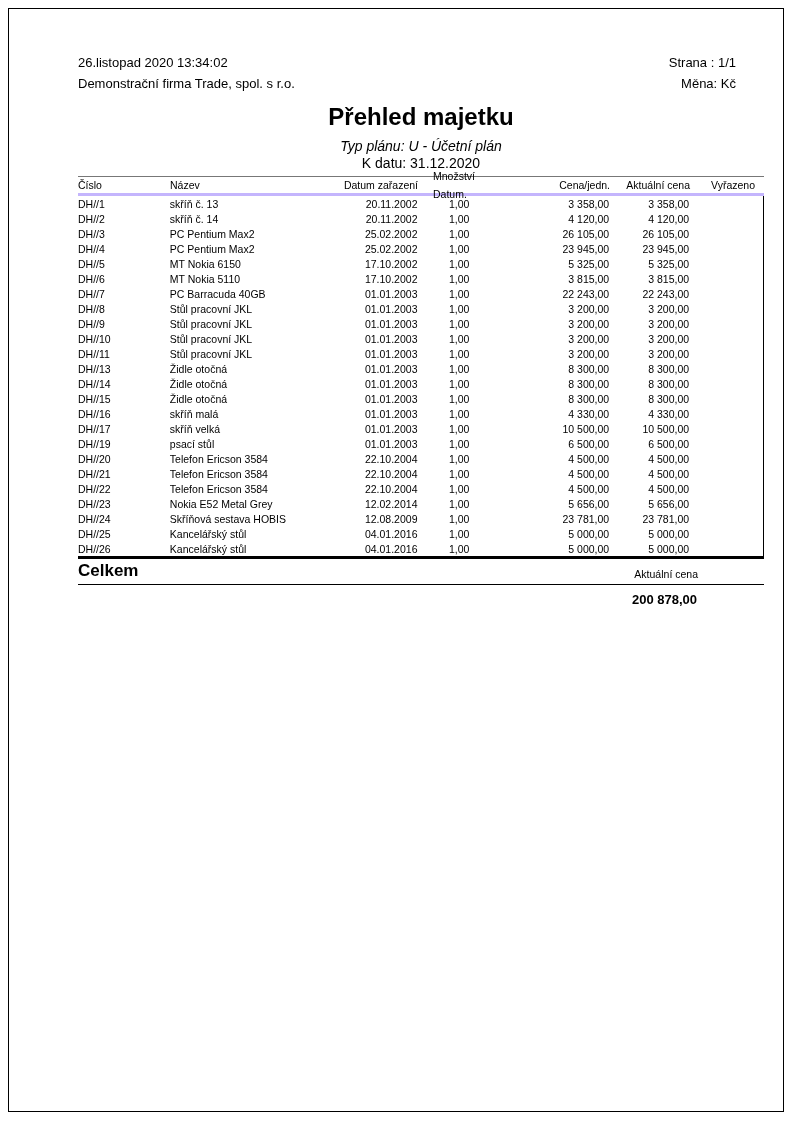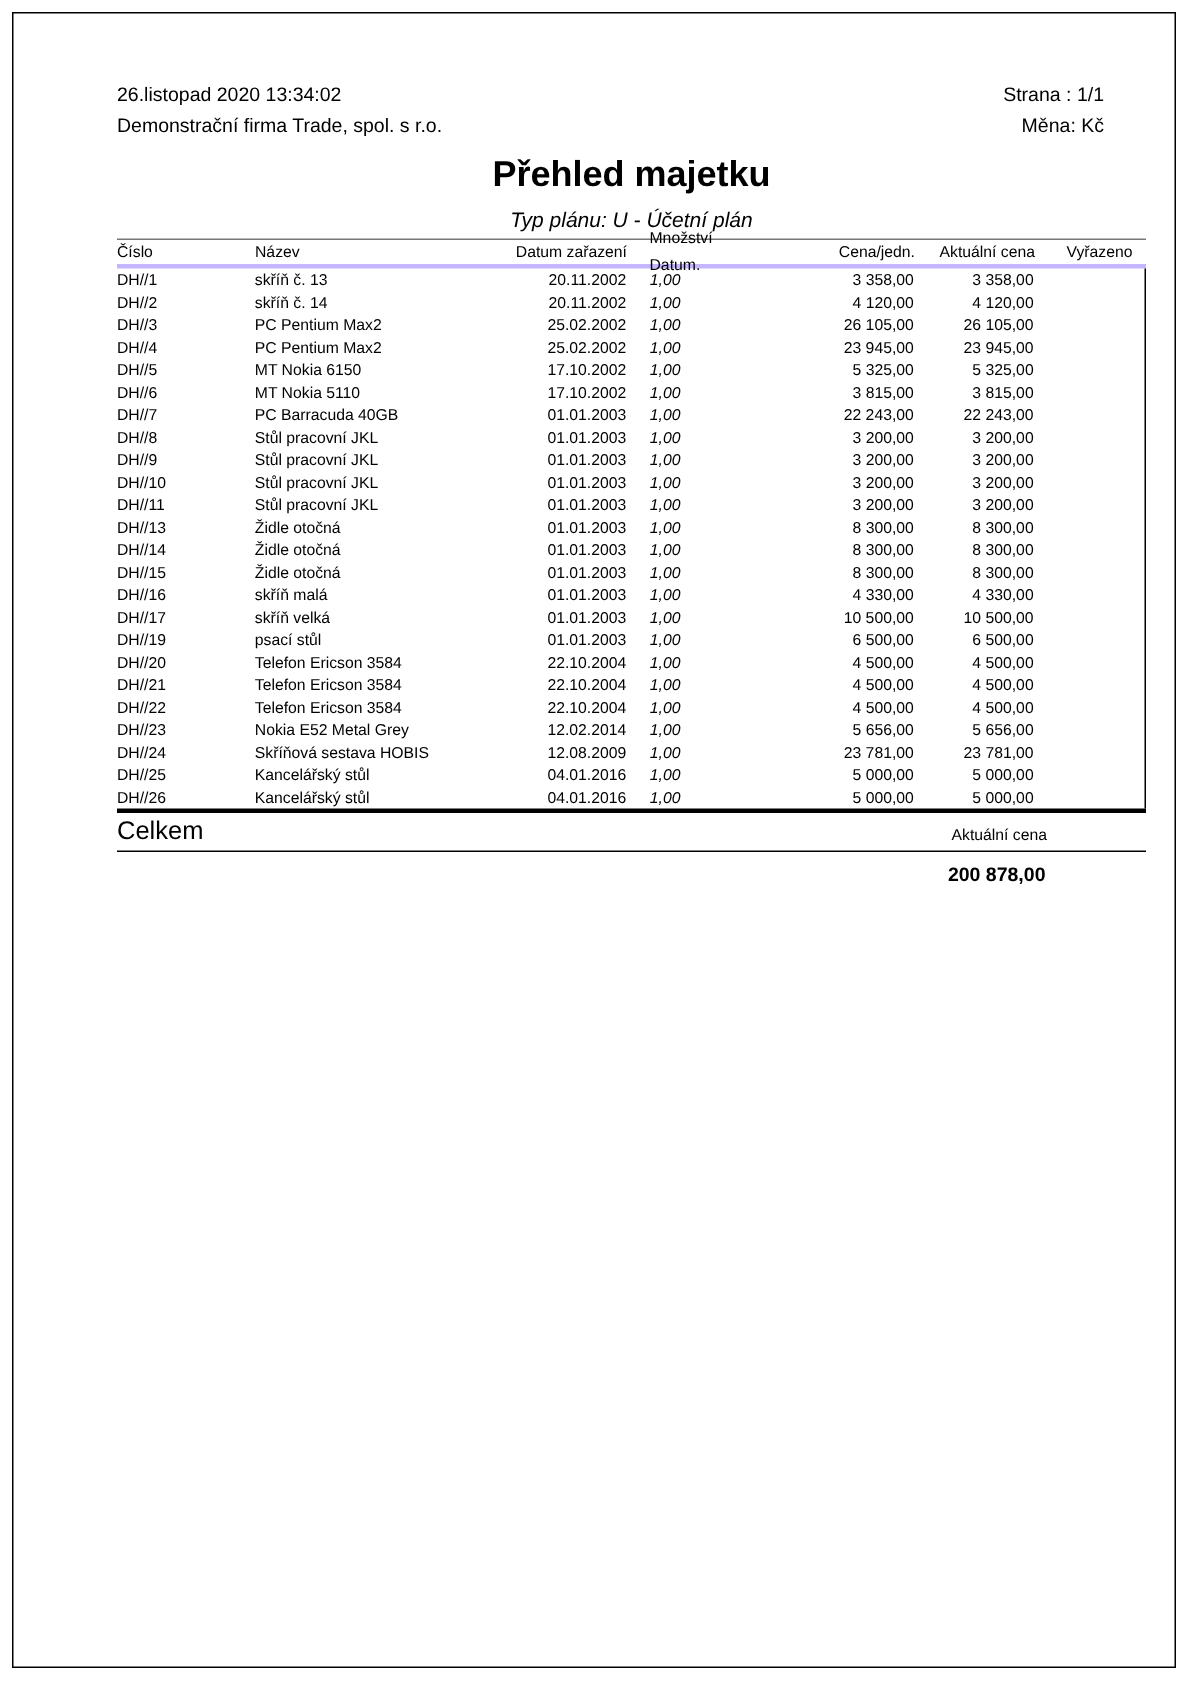--- a/index.html
+++ b/index.html
@@ -67,21 +67,21 @@
   }
   .row {
     display: flex;
     height: 15px;
     align-items: center;
     white-space: nowrap;
   }
   .c1 { width: 92px; }
   .c2 { width: 156px; }
   .c3 { width: 92px; text-align: right; }
-  .c4 { width: 52px; text-align: center; font-style: italic; }
+  .c4 { width: 52px; text-align: right; }
   .c5 { width: 45px; }
   .c6 { width: 95px; text-align: right; }
   .c7 { width: 80px; text-align: right; }
   .c8 { width: 74px; }
   .h-qty {
     width: 97px;
     padding-left: 15px;
     box-sizing: border-box;
     display: flex;
     gap: 6px;
@@ -99,21 +99,21 @@
   }
   .summary-hdr {
     display: flex;
     justify-content: space-between;
     align-items: flex-end;
     border-bottom: 1px solid #000;
     padding: 3px 0 4px 0;
   }
   .summary-label {
     font-size: 17px;
-    font-weight: normal;
+    font-weight: bold;
     line-height: 18px;
   }
   .summary-col-label {
     font-size: 10.5px;
     padding-right: 66px;
     line-height: 12px;
   }
   .summary-total {
     text-align: right;
     padding-right: 67px;
@@ -133,20 +133,21 @@
     <span>26.listopad 2020 13:34:02</span>
     <span class="meta-right">Strana : 1/1</span>
   </div>
   <div class="meta-row">
     <span>Demonstrační firma Trade, spol. s r.o.</span>
     <span class="meta-right">Měna: Kč</span>
   </div>
 
   <div class="report-title">Přehled majetku</div>
   <div class="subtitle first">Typ plánu: U - Účetní plán</div>
+  <div class="subtitle">K datu: 31.12.2020</div>
 
   <div class="tbl">
     <div class="hdr">
       <span class="c1">Číslo</span>
       <span class="c2">Název</span>
       <span class="c3">Datum zařazení</span>
       <span class="h-qty">
         <span>Množství</span>
         <span>Datum.</span>
       </span>

